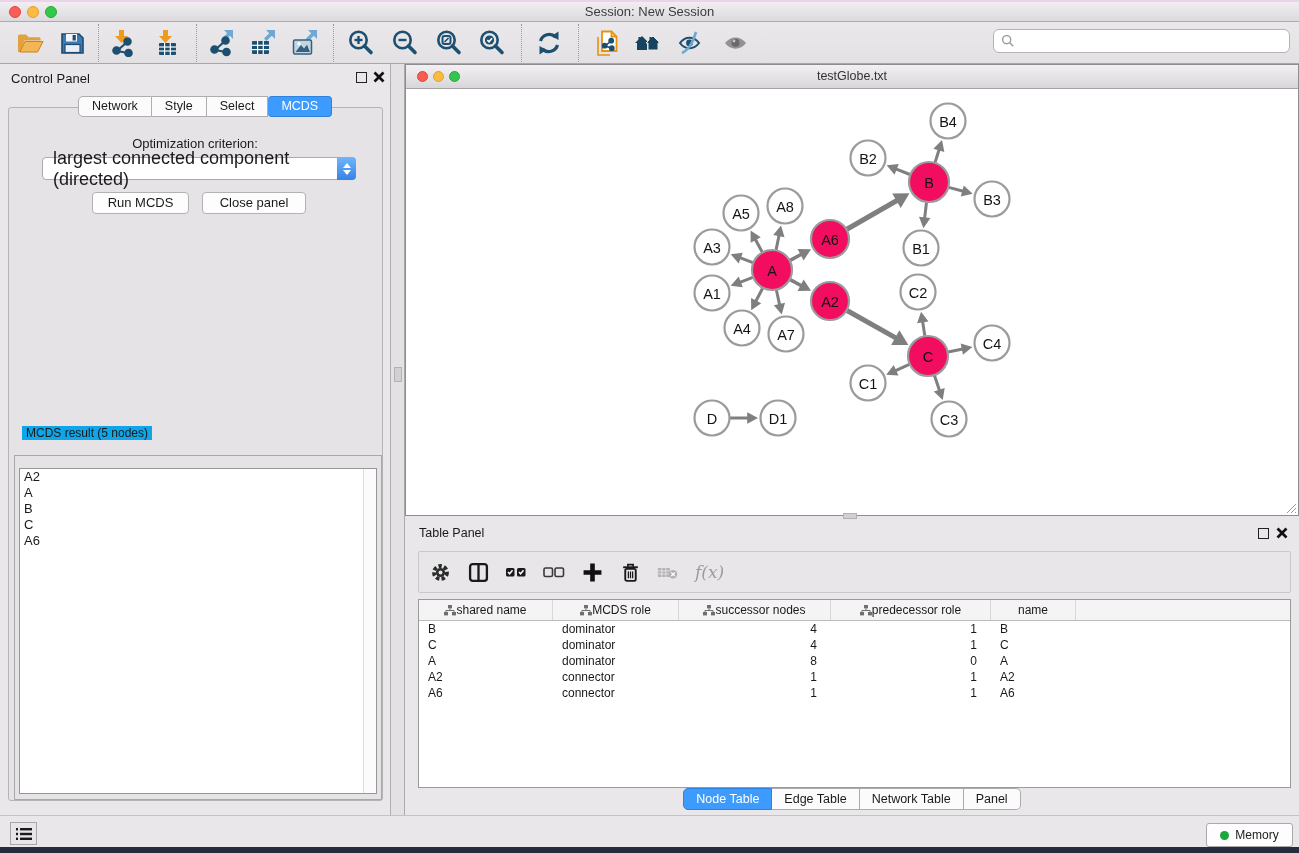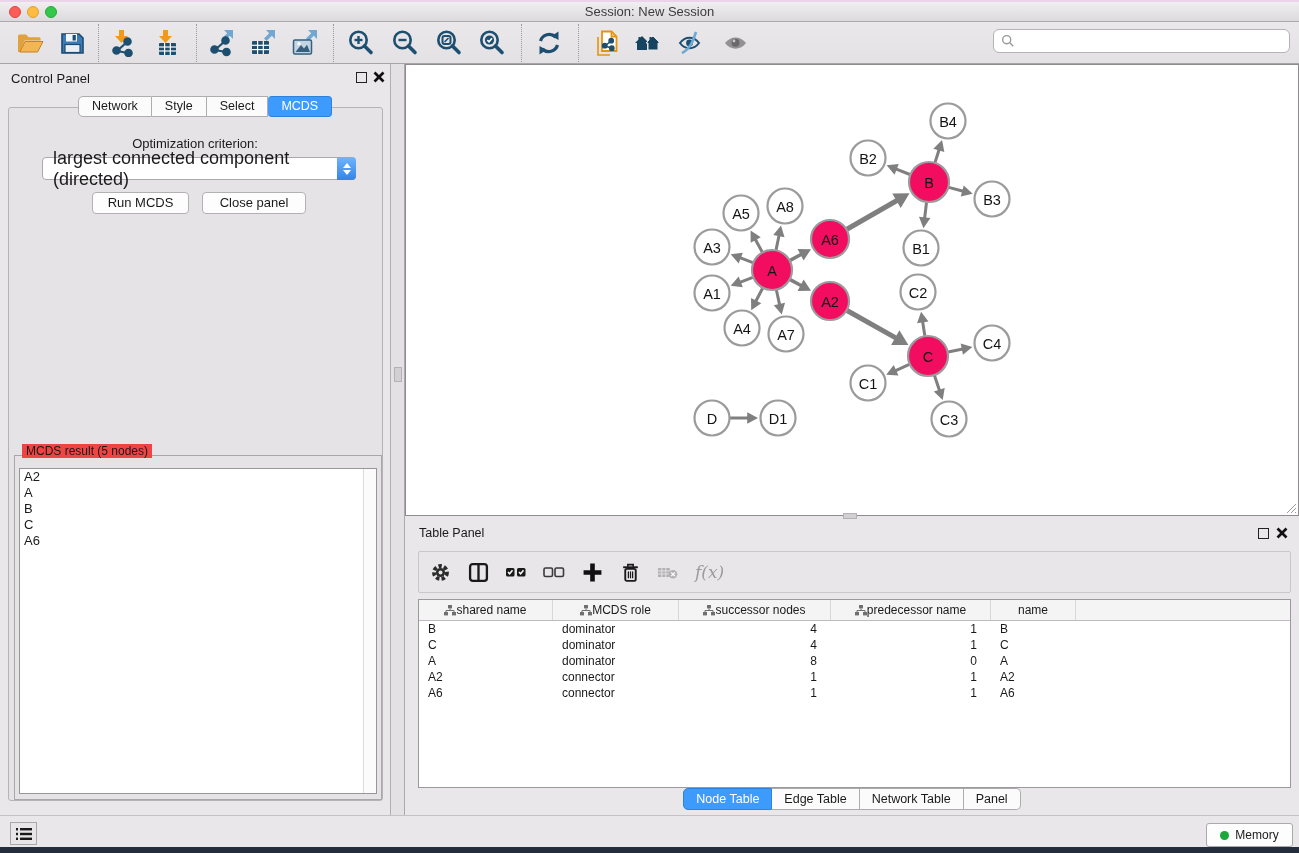--- a/index.html
+++ b/index.html
@@ -37,21 +37,21 @@
   #criterion-select { left:42px; top:93px; width:314px; height:23px; background:#FFFFFF; border:1px solid #ABA9AB; border-radius:4px; display:flex; align-items:center; }
   #criterion-select .val { flex:1; font-size:18px; padding-left:10px; }
   #criterion-stepper { width:19px; height:23px; margin-right:-1px; border-radius:0 4px 4px 0; background:linear-gradient(#6FB5FD,#3584E4); display:flex; flex-direction:column; align-items:center; justify-content:center; gap:2px; }
   .chev { width:0; height:0; border-left:4px solid transparent; border-right:4px solid transparent; }
   .chev.up { border-bottom:5px solid #fff; }
   .chev.down { border-top:5px solid #fff; }
   .cp-btn { position:absolute; top:128px; height:22px; background:#FDFDFD; border:1px solid #B3B1B3; border-radius:4px; font-size:13px; text-align:center; line-height:20px; }
   #run-btn { left:92px; width:97px; }
   #closep-btn { left:202px; width:104px; }
   #mcds-fieldset { left:14px; top:391px; width:368px; height:345px; border:1px solid #A9A7A9; }
-  #mcds-legend { left:22px; top:380px; background:#ef4444; padding:0 4px; font-size:12px; }
+  #mcds-legend { left:22px; top:362px; background:#0ea5e9; padding:0 4px; font-size:12px; }
   #mcds-list { left:19px; top:404px; width:358px; height:326px; background:#FFFFFF; border:1px solid #979797; }
   .mcds-item { font-size:13px; line-height:16px; padding-left:4px; }
   #mcds-scroll { position:absolute; right:0; top:0; width:13px; height:100%; background:#FBFBFB; border-left:1px solid #DCDCDC; }
 
   
   #v-divider { left:390px; top:64px; width:15px; height:751px; background:#E3E1E3; border-left:1px solid #B0AEB0; border-right:1px solid #ABA9AB; }
   #v-splitter { left:394px; top:367px; width:8px; height:15px; background:#D2D0D2; border:1px solid #B3B1B3; }
 
   
   #network-window { left:405px; top:64px; width:894px; height:452px; border:1px solid #8E8C8E; background:#FFFFFF; }
@@ -266,20 +266,26 @@
       <div class="mcds-item">B</div>
       <div class="mcds-item">C</div>
       <div class="mcds-item">A6</div>
     </div>
 </div>
 
 <div id="v-divider" class="abs"></div>
 <div id="v-splitter" class="abs"></div>
 
 <div id="network-window" class="abs">
+  <div id="nw-titlebar" class="abs">
+    <div class="traffic t-red abs"></div>
+    <div class="traffic t-yellow abs"></div>
+    <div class="traffic t-green abs"></div>
+    <div class="title">testGlobe.txt</div>
+  </div>
   <svg id="graph-svg" width="892" height="426">
       <g>
         <line x1="346.858204595308" y1="188.33768823846526" x2="333.82563429560105" y2="193.33350685335293" stroke="#7F7F7F" stroke-width="3"></line>
         <polygon points="324.674922346041,196.84127976735095 332.7012483460165,187.60653066723367 336.81751247978974,198.34461101620727" fill="#7F7F7F"></polygon>
       </g>
       <g>
         <line x1="346.858204595308" y1="173.66231176153474" x2="333.82563429560105" y2="168.66649314664707" stroke="#7F7F7F" stroke-width="3"></line>
         <polygon points="324.674922346041,165.15872023264905 336.81751247978974,163.65538898379273 332.7012483460165,174.39346933276633" fill="#7F7F7F"></polygon>
       </g>
       <g>
@@ -537,21 +543,21 @@
           </svg>
           <span>successor nodes</span>
         </div>
         <div class="th" style="width: 160px;">
           <svg width="12" height="11" viewBox="0 0 12 11">
             <rect x="4" y="0" width="4" height="3.4" fill="#6F6F6F"></rect>
             <path d="M6 3.4 V5.5 M2 5.5 H10 M2 5.5 V7 M10 5.5 V7" fill="none" stroke="#6F6F6F" stroke-width="1"></path>
             <rect x="0" y="7" width="4" height="3.4" fill="#6F6F6F"></rect>
             <rect x="8" y="7" width="4" height="3.4" fill="#6F6F6F"></rect>
           </svg>
-          <span>predecessor name</span>
+          <span>predecessor role</span>
         </div>
         <div class="th" style="width: 85px;">
           <span>name</span>
         </div>
         <div class="th filler"></div>
       </div>
     <div id="nt-body">
         <div class="tr">
           <div class="td" style="width: 134px; text-align: left; padding: 0px 0px 0px 9px;">B</div>
           <div class="td" style="width: 126px; text-align: left; padding: 0px 0px 0px 9px;">dominator</div>

